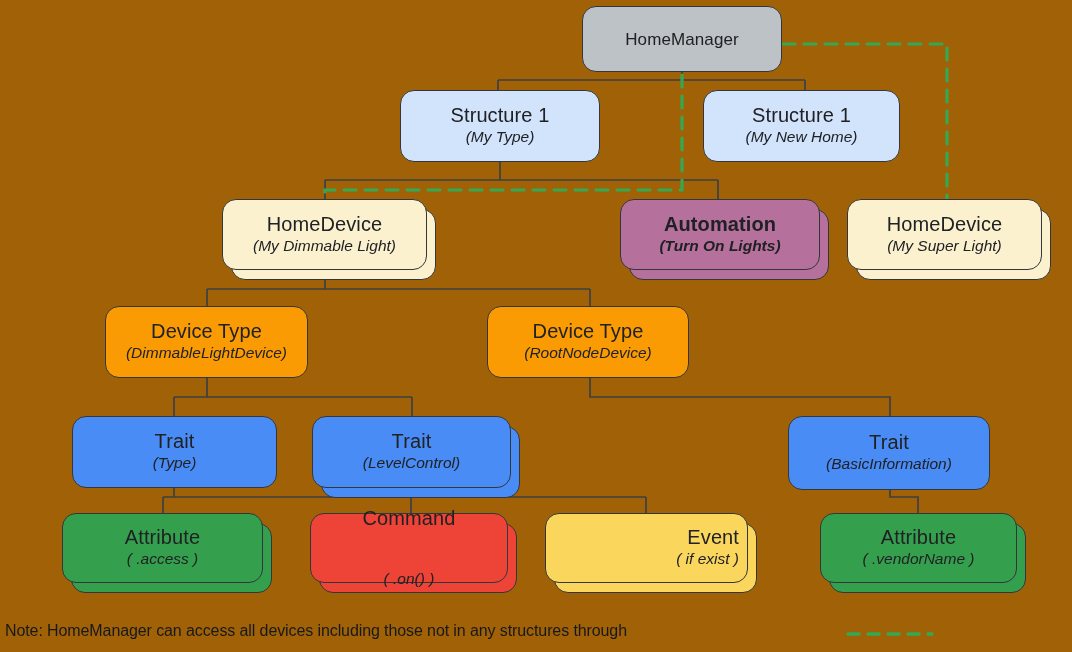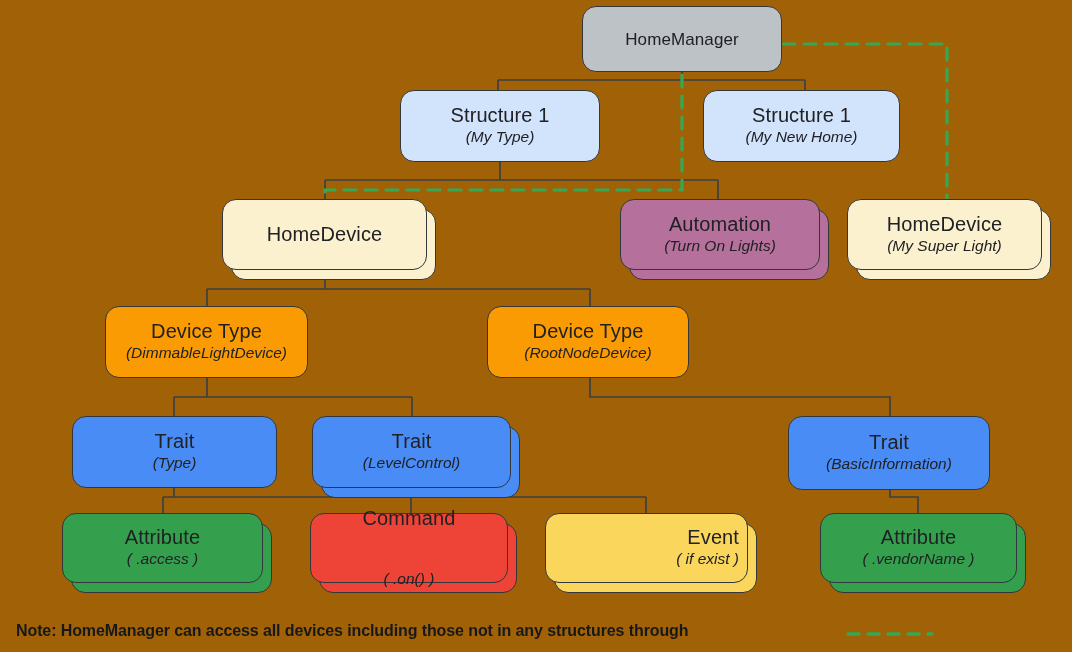--- a/index.html
+++ b/index.html
@@ -42,25 +42,25 @@
   .node.big .title { font-size: 17px; }
   .subtitle {
     font-size: 15.5px;
     line-height: 21px;
     font-style: italic;
     color: #202124;
   }
   .subtitle:empty { display: none; }
   #note {
     position: absolute;
-    left: 16px;
+    left: 5px;
     top: 622px;
     z-index: 2;
     font-size: 16px;
-    font-weight: bold;
+    font-weight: normal;
     color: #17181a;
     letter-spacing: -0.1px;
     white-space: nowrap;
   }
 </style>
 </head>
 <body>
 
 <div id="canvas">
 
@@ -98,24 +98,25 @@
     <div class="card" style="background: rgb(210, 227, 252);">
       <div class="title">Structure 1</div>
       <div class="subtitle">(My New Home)</div>
     </div>
   </div>
 
   <div class="node" style="left:222px;top:199px;width:205px;height:71px;">
     <div class="back" style="background: rgb(251, 241, 207);"></div>
     <div class="card" style="background: rgb(251, 241, 207);">
       <div class="title">HomeDevice</div>
-    </div>
-  </div>
-
-  <div class="node" style="left:620px;top:199px;width:200px;height:71px;">
+      <div class="subtitle">(My Dimmable Light)</div>
+    </div>
+  </div>
+
+  <div class="node" style="left:620px;top:199px;width:200px;height:71px;font-weight:bold;">
     <div class="back" style="background: rgb(181, 112, 156);"></div>
     <div class="card" style="background: rgb(181, 112, 156);">
       <div class="title">Automation</div>
       <div class="subtitle">(Turn On Lights)</div>
     </div>
   </div>
 
   <div class="node" style="left:847px;top:199px;width:195px;height:71px;">
     <div class="back" style="background: rgb(251, 241, 207);"></div>
     <div class="card" style="background: rgb(251, 241, 207);">

